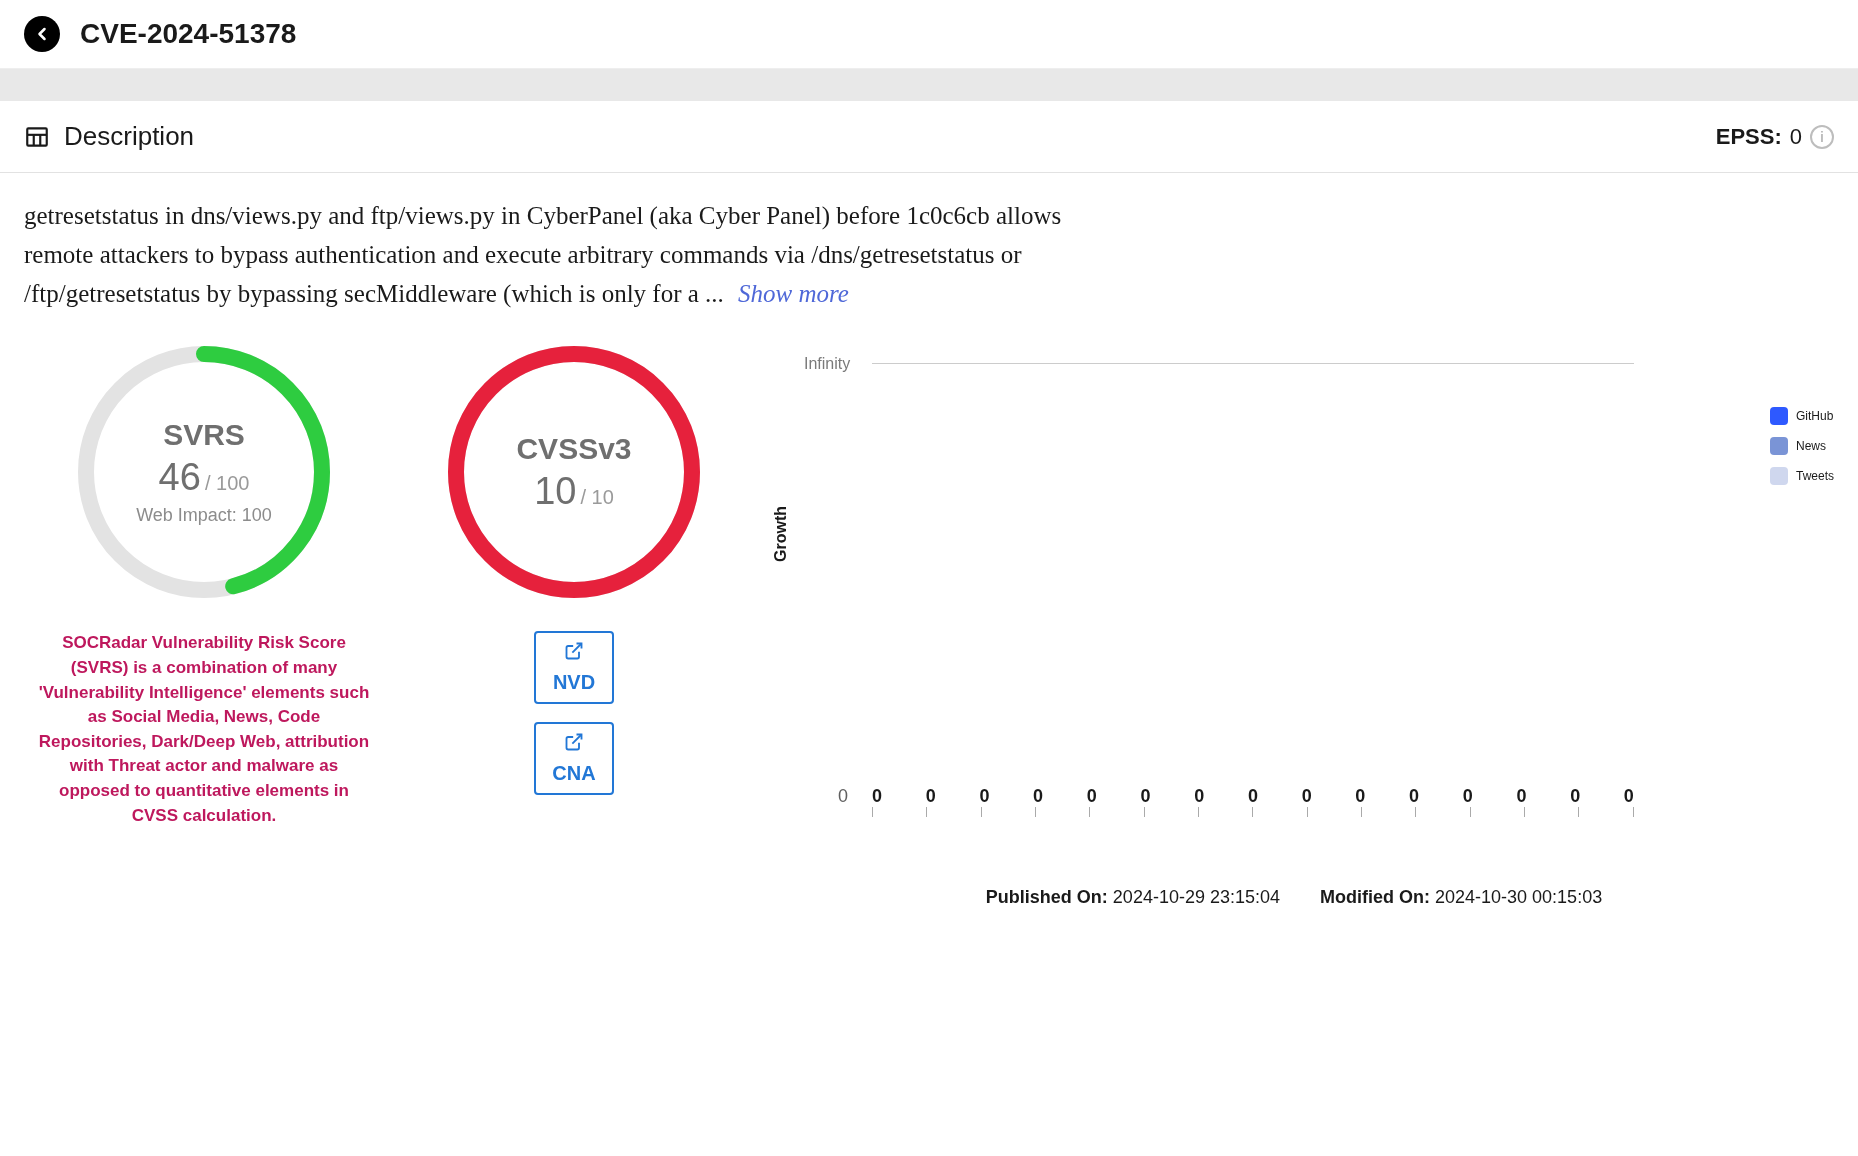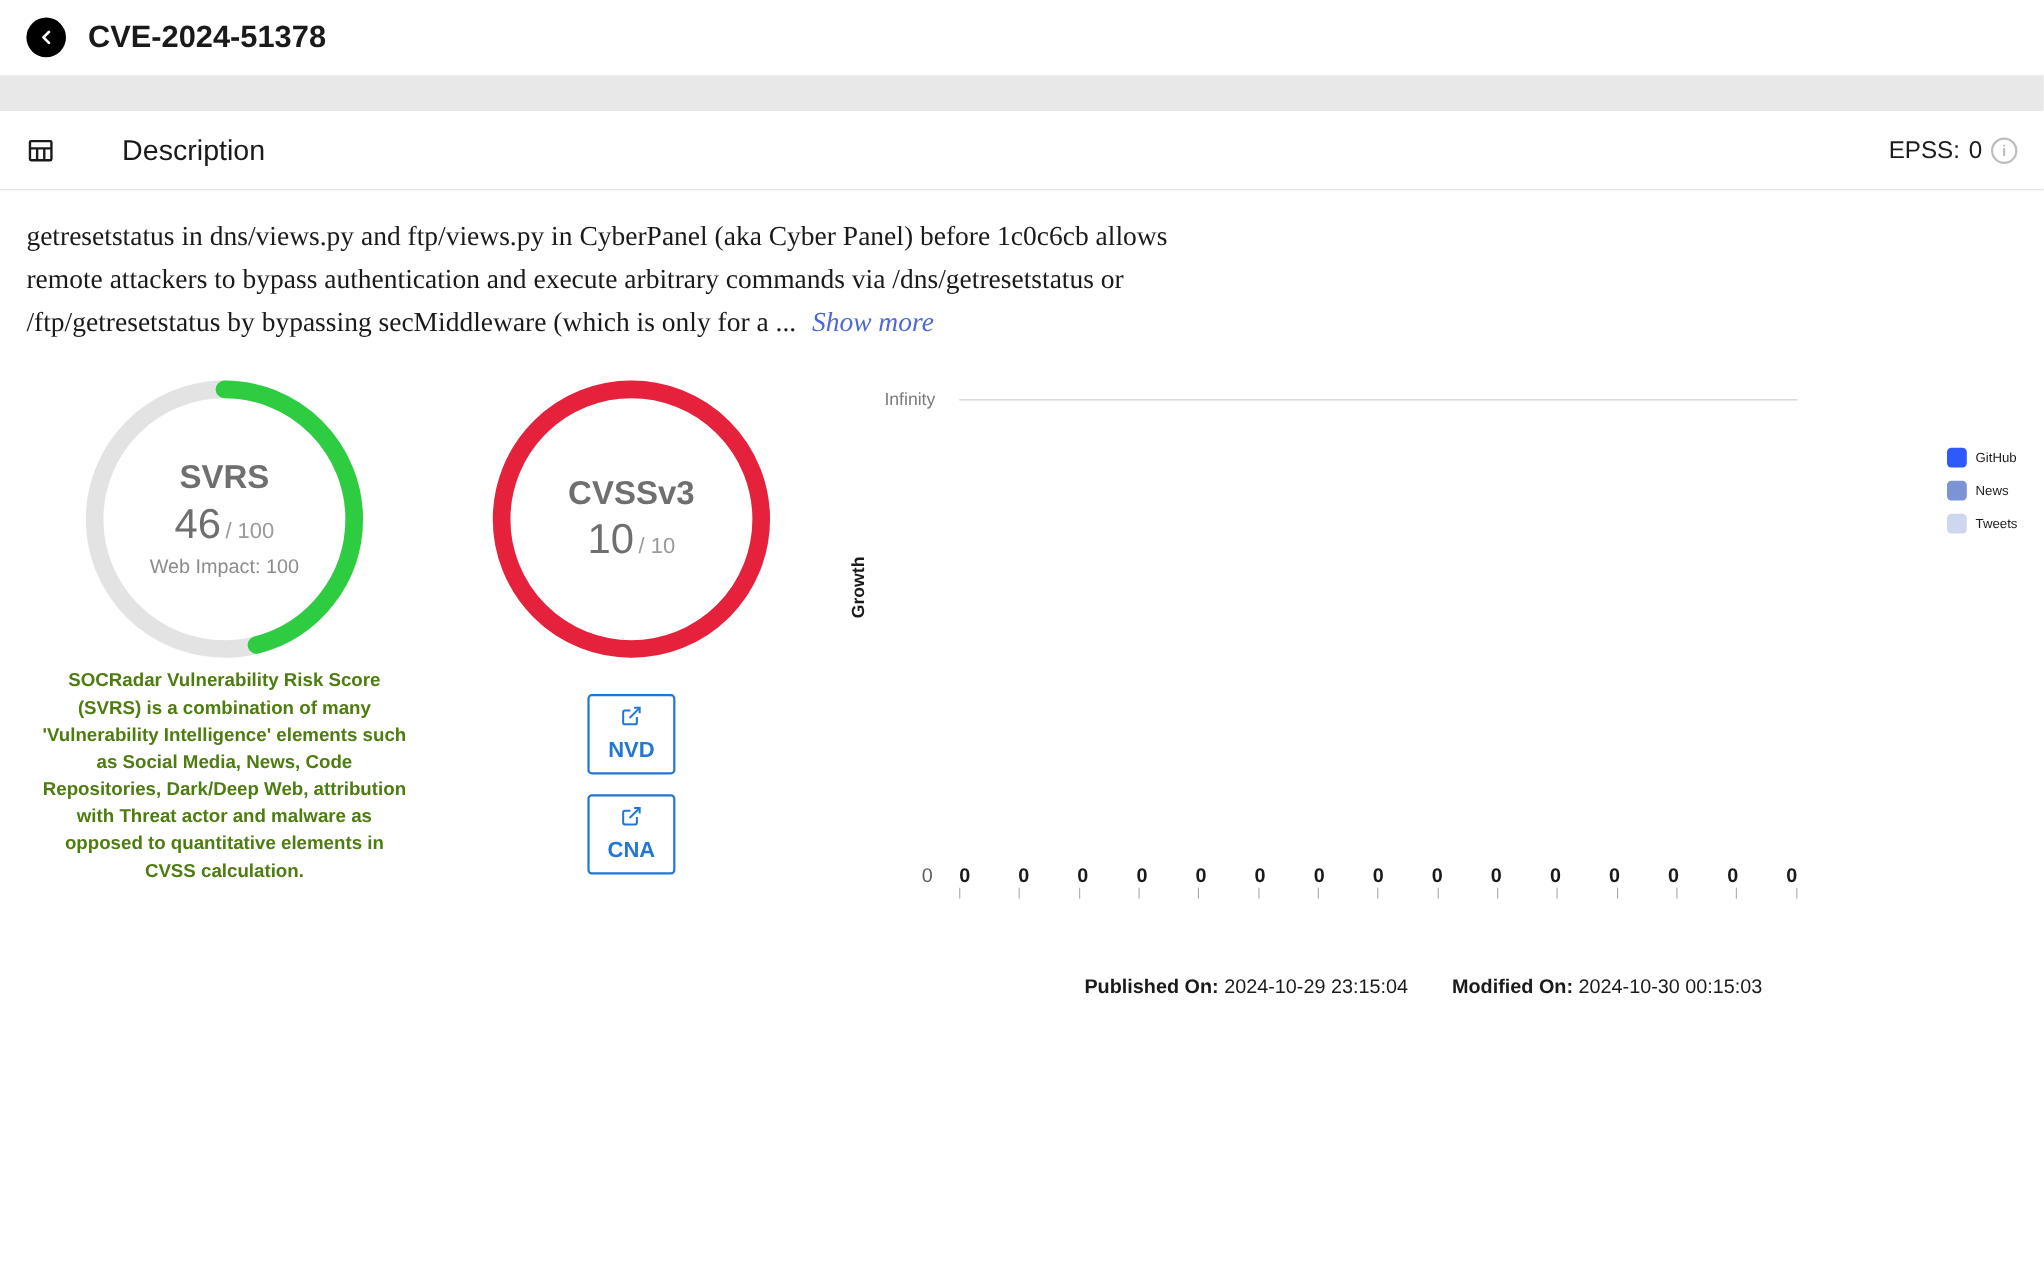--- a/index.html
+++ b/index.html
@@ -40,29 +40,28 @@
   background: #fff;
 }
 .section-header-left {
   display: flex;
   align-items: center;
   gap: 14px;
 }
 .section-title {
   font-size: 26px;
   font-weight: 400;
-  margin-left: 47px;
 }
 .epss-block {
   display: flex;
   align-items: center;
   gap: 8px;
   font-size: 22px;
 }
-.epss-label { font-weight: 400; }
+.epss-label { font-weight: 700; }
 .epss-value { font-weight: 400; }
 .info-circle {
   width: 24px;
   height: 24px;
   border-radius: 50%;
   border: 2px solid #bdbdbd;
   display: flex;
   align-items: center;
   justify-content: center;
   color: #bdbdbd;
@@ -100,22 +99,23 @@
   flex-direction: column;
   align-items: center;
   justify-content: center;
 }
 .gauge-label { font-size: 30px; font-weight: 600; color: #6f6f6f; }
 .gauge-value-row { display: flex; align-items: baseline; gap: 4px; margin-top: 4px; }
 .gauge-value { font-size: 38px; font-weight: 500; color: #6f6f6f; }
 .gauge-denom { font-size: 20px; color: #9a9a9a; }
 .gauge-sub { font-size: 18px; color: #8c8c8c; margin-top: 6px; }
 .svrs-desc {
+  margin-top: 24px;
   font-size: 17px;
-  color: #4d7c0f;
+  color: #be185d;
   text-align: center;
   font-weight: 600;
   line-height: 1.45;
   max-width: 340px;
 }
 .ext-links { display: flex; flex-direction: column; gap: 18px; margin-top: 24px; }
 .ext-link-btn {
   display: inline-flex;
   align-items: center;
   gap: 10px;

